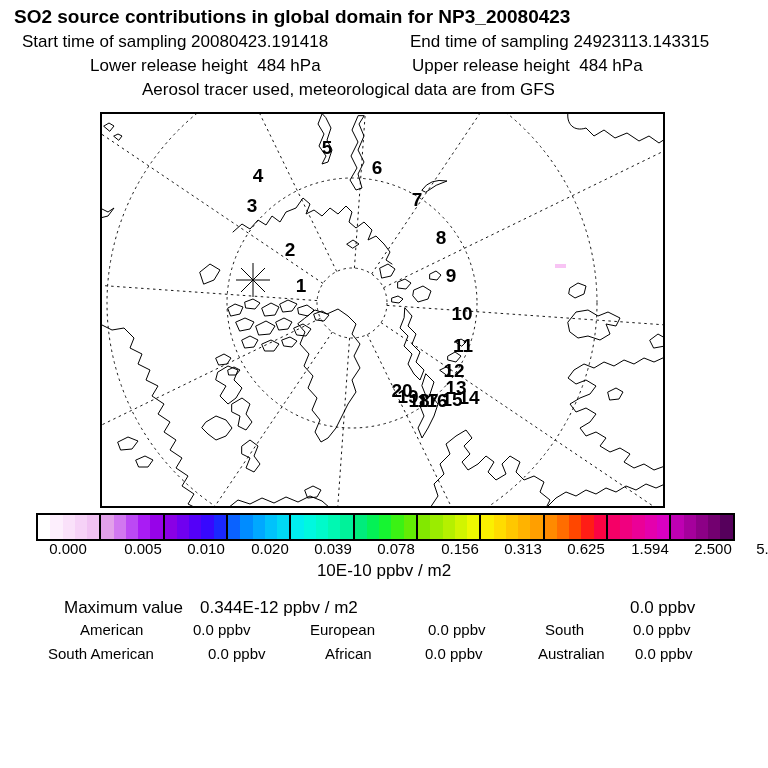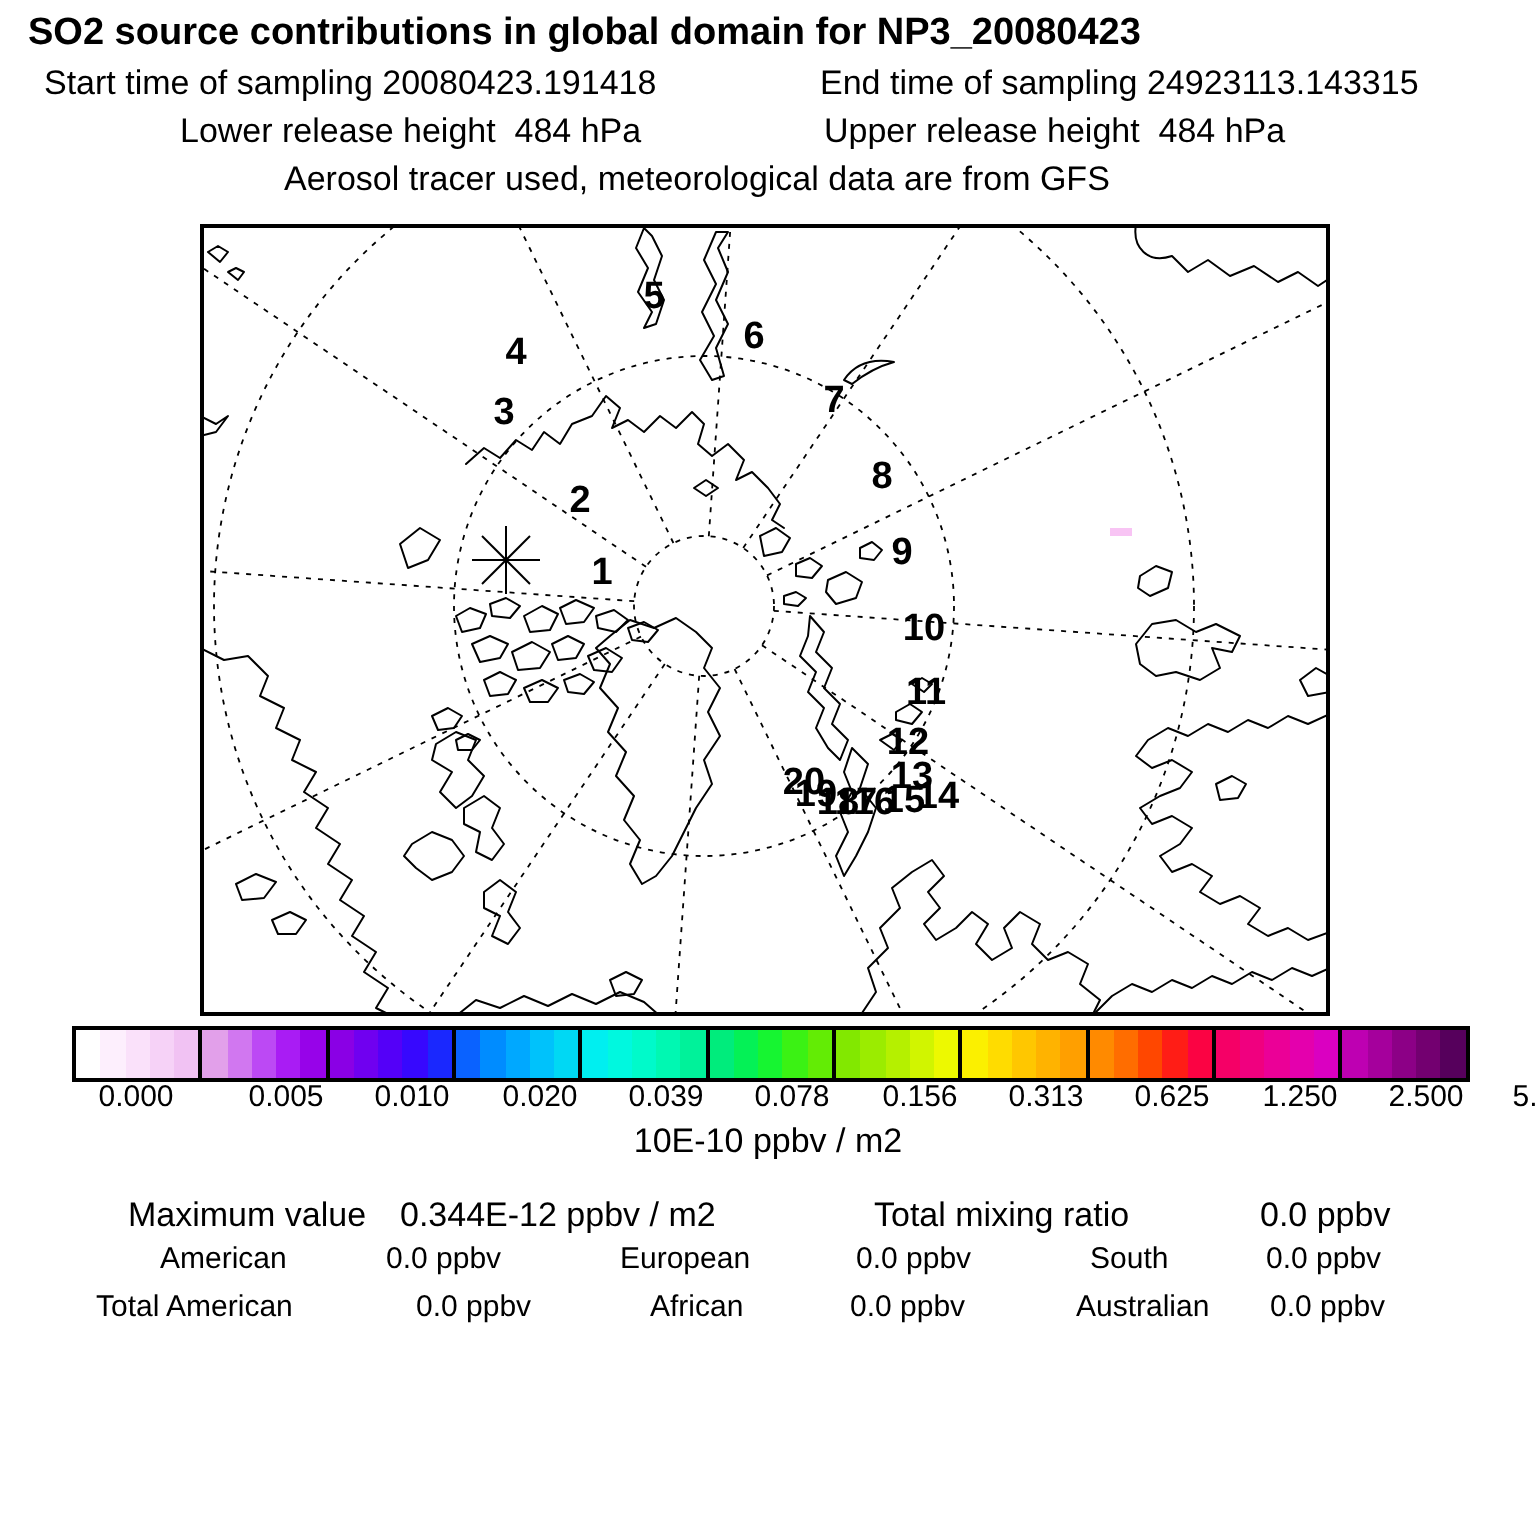--- a/index.html
+++ b/index.html
@@ -203,37 +203,36 @@
   <div id="tick-row">
       <span class="abs tick" style="left: 24px; top: 540px;">0.000</span>
       <span class="abs tick" style="left: 99px; top: 540px;">0.005</span>
       <span class="abs tick" style="left: 162px; top: 540px;">0.010</span>
       <span class="abs tick" style="left: 226px; top: 540px;">0.020</span>
       <span class="abs tick" style="left: 289px; top: 540px;">0.039</span>
       <span class="abs tick" style="left: 352px; top: 540px;">0.078</span>
       <span class="abs tick" style="left: 416px; top: 540px;">0.156</span>
       <span class="abs tick" style="left: 479px; top: 540px;">0.313</span>
       <span class="abs tick" style="left: 542px; top: 540px;">0.625</span>
-      <span class="abs tick" style="left: 606px; top: 540px;">1.250</span>
+      <span class="abs tick" style="left: 606px; top: 540px;">1.594</span>
       <span class="abs tick" style="left: 669px; top: 540px;">2.500</span>
       <span class="abs tick" style="left: 731px; top: 540px;">5.000</span>
     </div>
   <span class="abs unit" style="left:384px;top:561px">10E-10 ppbv / m2</span>
 
   <span class="abs r1" style="left:64px;top:598px">Maximum value</span>
   <span class="abs r1" style="left:200px;top:598px">0.344E-12 ppbv / m2</span>
-  <span class="abs r1" style="left:437px;top:598px">Total mixing ratio</span>
   <span class="abs r1" style="left:630px;top:598px">0.0 ppbv</span>
 
   <span class="abs r2" style="left:80px;top:621px">American</span>
   <span class="abs r2" style="left:193px;top:621px">0.0 ppbv</span>
   <span class="abs r2" style="left:310px;top:621px">European</span>
   <span class="abs r2" style="left:428px;top:621px">0.0 ppbv</span>
   <span class="abs r2" style="left:545px;top:621px">South</span>
   <span class="abs r2" style="left:633px;top:621px">0.0 ppbv</span>
 
-  <span class="abs r2" style="left:48px;top:645px">Total American</span>
+  <span class="abs r2" style="left:48px;top:645px">South American</span>
   <span class="abs r2" style="left:208px;top:645px">0.0 ppbv</span>
   <span class="abs r2" style="left:325px;top:645px">African</span>
   <span class="abs r2" style="left:425px;top:645px">0.0 ppbv</span>
   <span class="abs r2" style="left:538px;top:645px">Australian</span>
   <span class="abs r2" style="left:635px;top:645px">0.0 ppbv</span>
 </div>
 
 </body></html>

